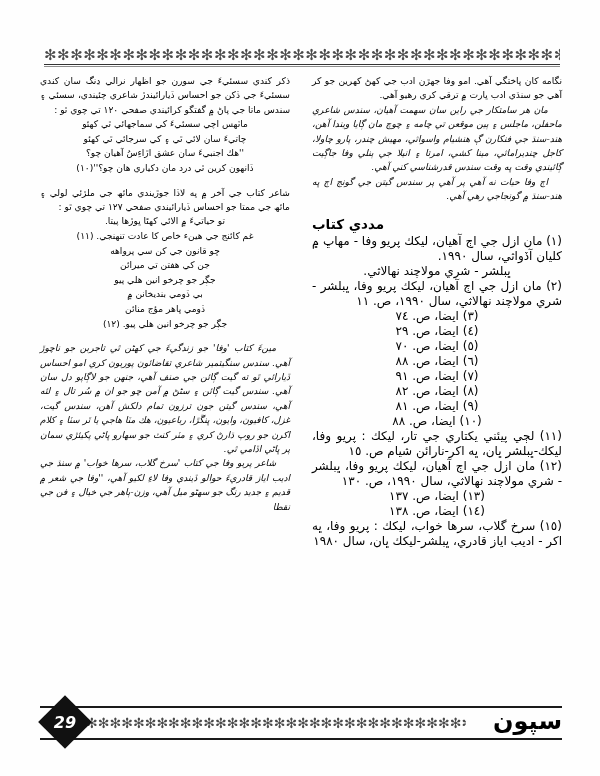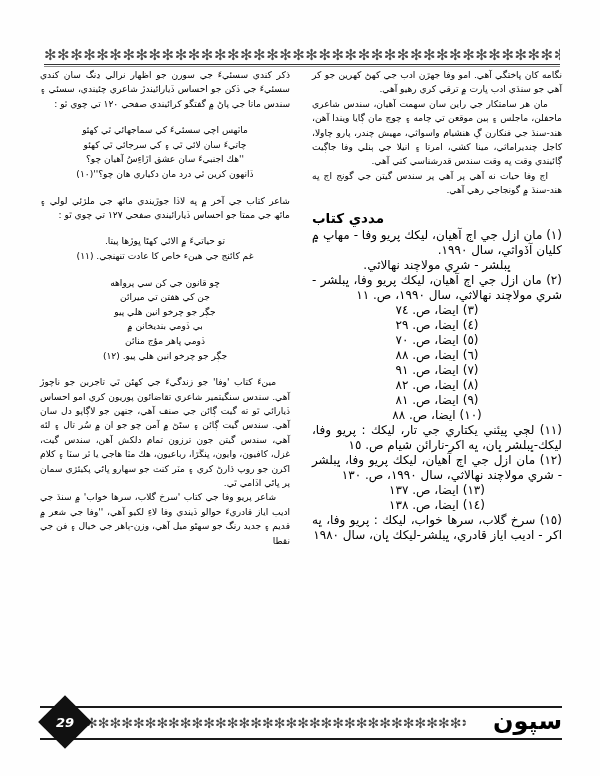--- a/index.html
+++ b/index.html
@@ -50,47 +50,47 @@
     background: #8d8d8d;
   }
   .rule.top-thick {
     left: 44px; right: 40px; top: 64px; height: 1px;
     background: #333;
   }
 
   
   .body-area {
     position: absolute;
-    top: 68px;
+    top: 74px;
     left: 40px;
     right: 38px;
     height: 620px;
     display: flex;
     flex-direction: row-reverse;
     gap: 22px;
   }
   .col {
     width: 50%;
     direction: rtl;
     text-align: justify;
     font-size: 9.1px;
     line-height: 14.4px;
     letter-spacing: 0px;
   }
   .col p {
     margin: 0 0 0 0;
     text-align: justify;
     text-justify: inter-word;
   }
-  .col p.indent { text-indent: 14px; }
-  .col p.gap { }
+  .col p.indent { text-indent: 14px; font-style: italic; }
+  .col p.gap { margin-top: 10px; }
 
   .verse {
     text-align: center;
-    margin: 12px;
+    margin: 0;
   }
   .verse div {
     line-height: 14.6px;
   }
 
   .section-title {
     text-align: left;
     font-size: 13.5px;
     font-weight: bold;
     margin: 13px 0 3px 0;
@@ -160,21 +160,21 @@
   .page-badge-num {
     position: absolute;
     left: 6px;
     top: -3px;
     width: 38px;
     height: 38px;
     display: flex;
     align-items: center;
     justify-content: center;
     color: #ffffff;
-    font-size: 13px;
+    font-size: 16px;
     font-style: italic;
     font-weight: bold;
     direction: ltr;
   }
   .masthead {
     position: absolute;
     right: 0;
     top: -4px;
     height: 38px;
     line-height: 38px;

